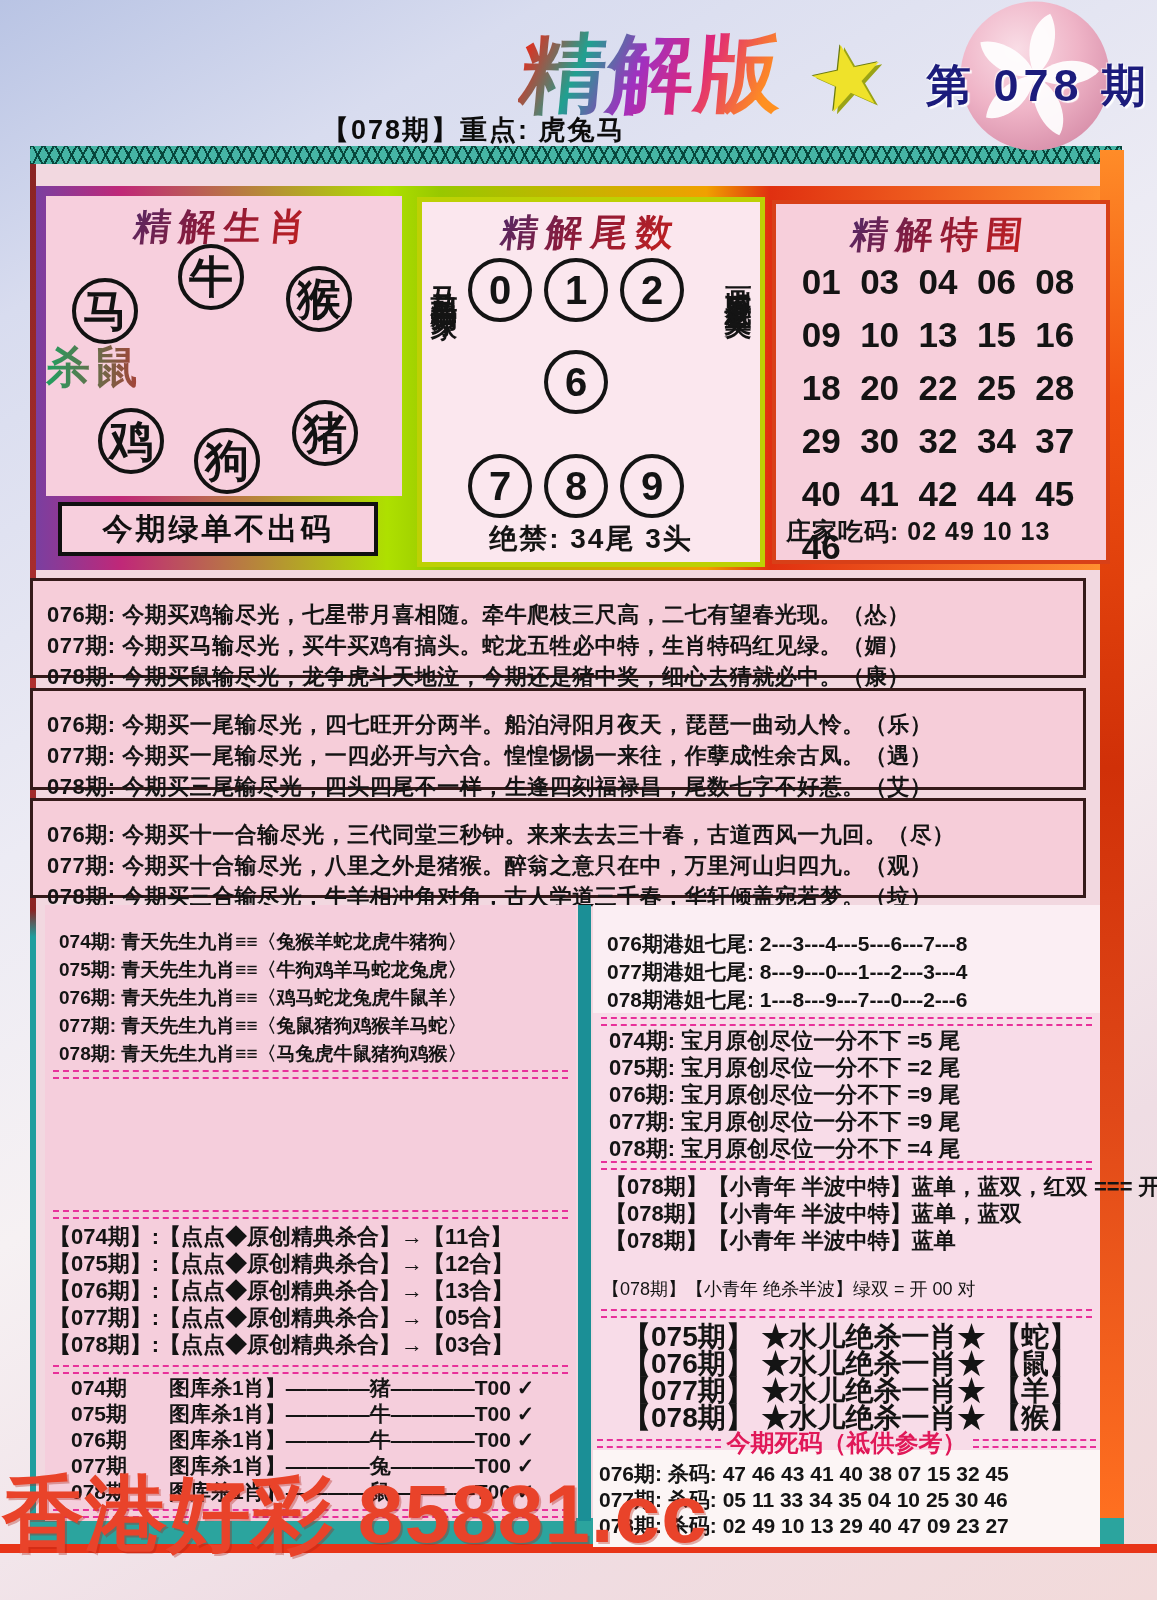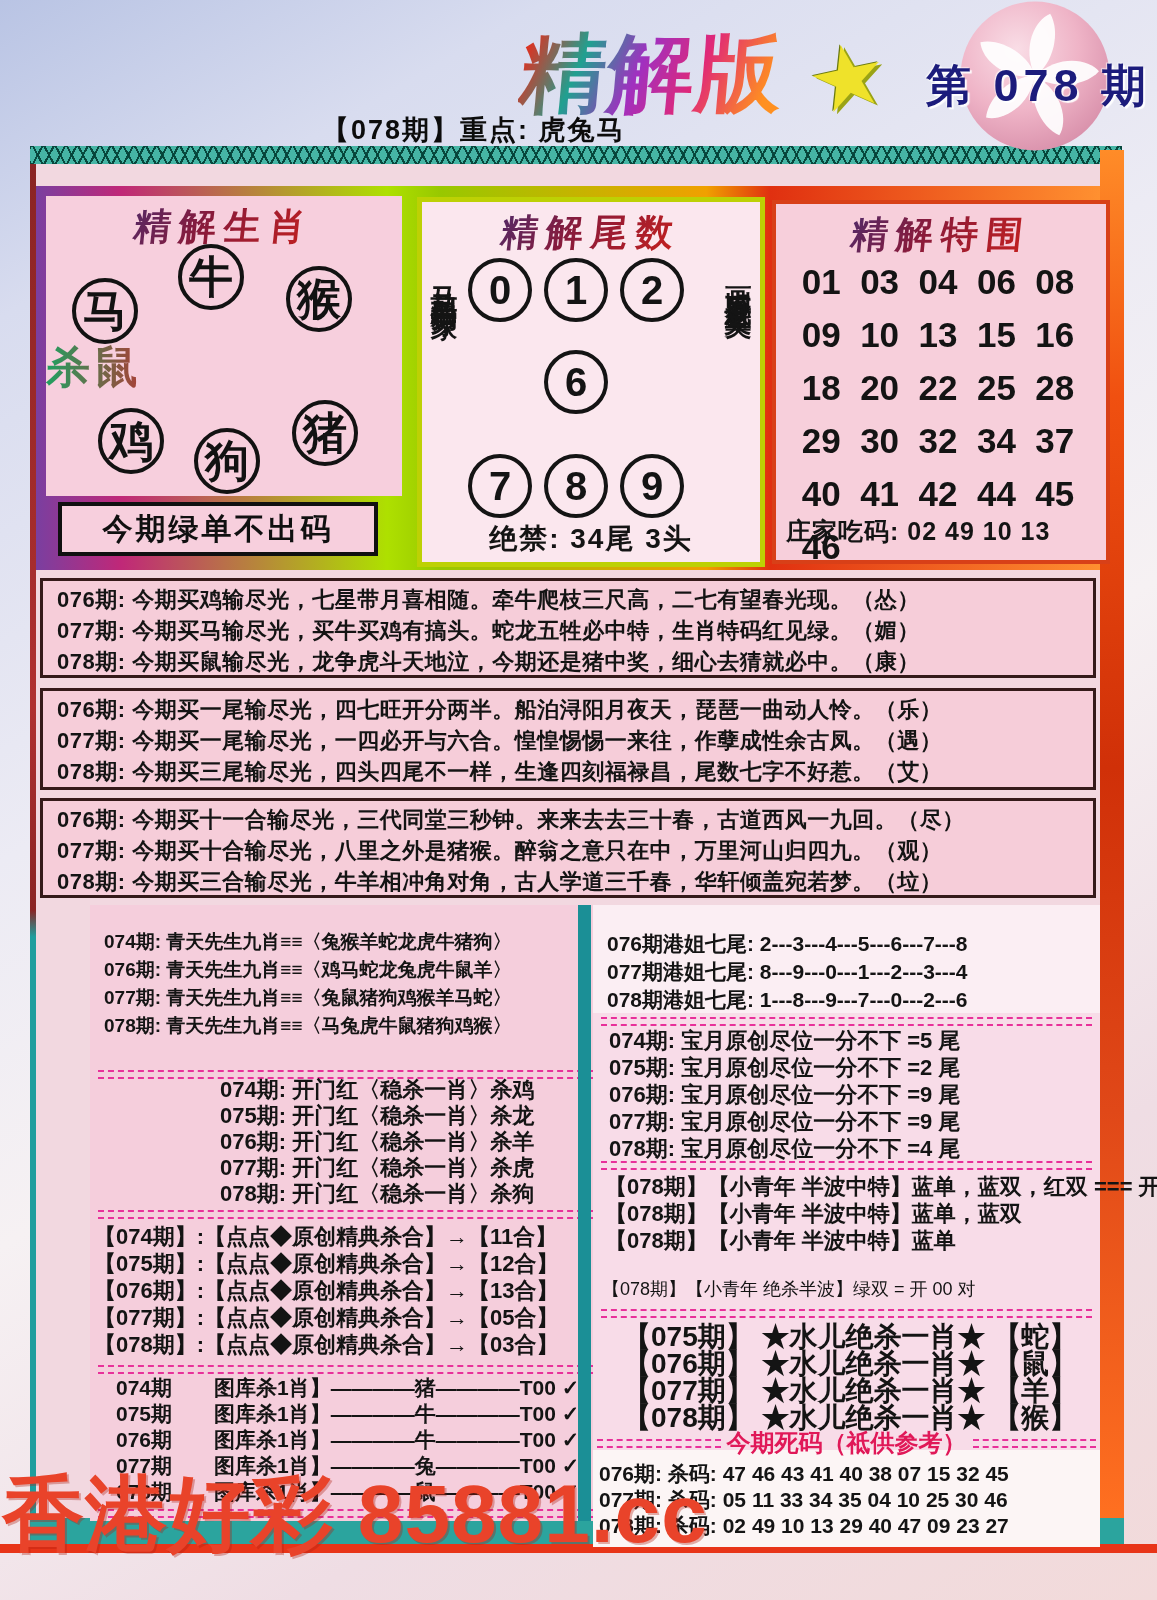--- a/index.html
+++ b/index.html
@@ -52,25 +52,25 @@
   .vleft{left:4px;} .vright{right:4px;}
   .dcircle{position:absolute;width:56px;height:56px;border:4px solid #141414;border-radius:50%;
     display:flex;align-items:center;justify-content:center;font-size:40px;font-weight:900;color:#141414;}
   .tail-bottom{position:absolute;left:0;right:0;bottom:4px;text-align:center;font-size:28px;font-weight:900;color:#141414;letter-spacing:2px;}
   .box3{left:772px;top:200px;width:330px;height:356px;background:#f7cfdb;border:4px solid #d84018;}
   .numgrid{position:absolute;left:16px;top:58px;width:292px;display:grid;grid-template-columns:repeat(5,1fr);
     row-gap:13px;font-size:35px;font-weight:900;color:#141414;}
   .numgrid span{text-align:center;}
   .banker{position:absolute;left:10px;right:6px;bottom:12px;font-size:25px;font-weight:900;color:#141414;letter-spacing:1px;}
   
-  .stanza{left:40px;width:1056px;background:#f6cdd9;border:3px solid #351a1a;box-sizing:border-box;
-    padding:3px 12px 0 14px;}
+  .stanza{left:30px;width:1056px;background:#f6cdd9;border:3px solid #351a1a;box-sizing:border-box;
+    padding:18px 12px 0 14px;}
   .stanza .ln{font-size:22px;font-weight:800;color:#141414;line-height:31px;letter-spacing:.5px;white-space:nowrap;}
   
-  .leftcol{left:45px;top:905px;width:531px;height:616px;background:#f5cedc;margin-left:45px;}
+  .leftcol{left:45px;top:905px;width:531px;height:616px;background:#f5cedc;}
   .coldivider{left:578px;top:905px;width:13px;height:616px;background:#1b8f96;}
   .rightcol{left:593px;top:905px;width:507px;height:642px;background:#f8dce8;z-index:6;}
   .panel{position:absolute;left:0;width:100%;}
   .p-qiwei{top:0;height:108px;background:#fbeef3;}
   .p-shama{top:545px;height:97px;background:#fcf5f5;}
   .sec{position:absolute;white-space:nowrap;color:#141414;}
   .sec .ln{white-space:nowrap;}
   .sep{position:absolute;left:8px;right:8px;height:5px;border-top:2px dashed #e8309a;border-bottom:2px dashed #e8309a;}
   .s-nine{left:14px;top:23px;font-size:19px;font-weight:700;line-height:28px;}
   .sep-l1{top:165px;} 
@@ -204,32 +204,26 @@
   </div>
   <div class="abs stanza" style="top:798px;height:100px;">
     <div class="ln">076期: 今期买十一合输尽光，三代同堂三秒钟。来来去去三十春，古道西风一九回。（尽）</div>
     <div class="ln">077期: 今期买十合输尽光，八里之外是猪猴。醉翁之意只在中，万里河山归四九。（观）</div>
     <div class="ln">078期: 今期买三合输尽光，牛羊相冲角对角，古人学道三千春，华轩倾盖宛若梦。（垃）</div>
   </div>
 
   <div class="abs leftcol">
     <div class="sec s-nine">
       <div class="ln">074期: 青天先生九肖≡≡〈兔猴羊蛇龙虎牛猪狗〉</div>
+      <div class="ln">075期: 青天先生九肖≡≡〈牛狗鸡羊马蛇龙兔虎〉</div>
       <div class="ln">076期: 青天先生九肖≡≡〈鸡马蛇龙兔虎牛鼠羊〉</div>
       <div class="ln">077期: 青天先生九肖≡≡〈兔鼠猪狗鸡猴羊马蛇〉</div>
       <div class="ln">078期: 青天先生九肖≡≡〈马兔虎牛鼠猪狗鸡猴〉</div>
     </div>
     <div class="sep sep-l1"></div>
-    <div class="sec s-kmh">
-      <div class="ln">074期: 开门红〈稳杀一肖〉杀鸡</div>
-      <div class="ln">075期: 开门红〈稳杀一肖〉杀龙</div>
-      <div class="ln">076期: 开门红〈稳杀一肖〉杀羊</div>
-      <div class="ln">077期: 开门红〈稳杀一肖〉杀虎</div>
-      <div class="ln">078期: 开门红〈稳杀一肖〉杀狗</div>
-    </div>
     <div class="sep sep-l2"></div>
     <div class="sec s-dd">
       <div class="ln">【074期】:【点点◆原创精典杀合】→【11合】</div>
       <div class="ln">【075期】:【点点◆原创精典杀合】→【12合】</div>
       <div class="ln">【076期】:【点点◆原创精典杀合】→【13合】</div>
       <div class="ln">【077期】:【点点◆原创精典杀合】→【05合】</div>
       <div class="ln">【078期】:【点点◆原创精典杀合】→【03合】</div>
     </div>
     <div class="sep sep-l3"></div>
     <div class="sec s-tuku">

